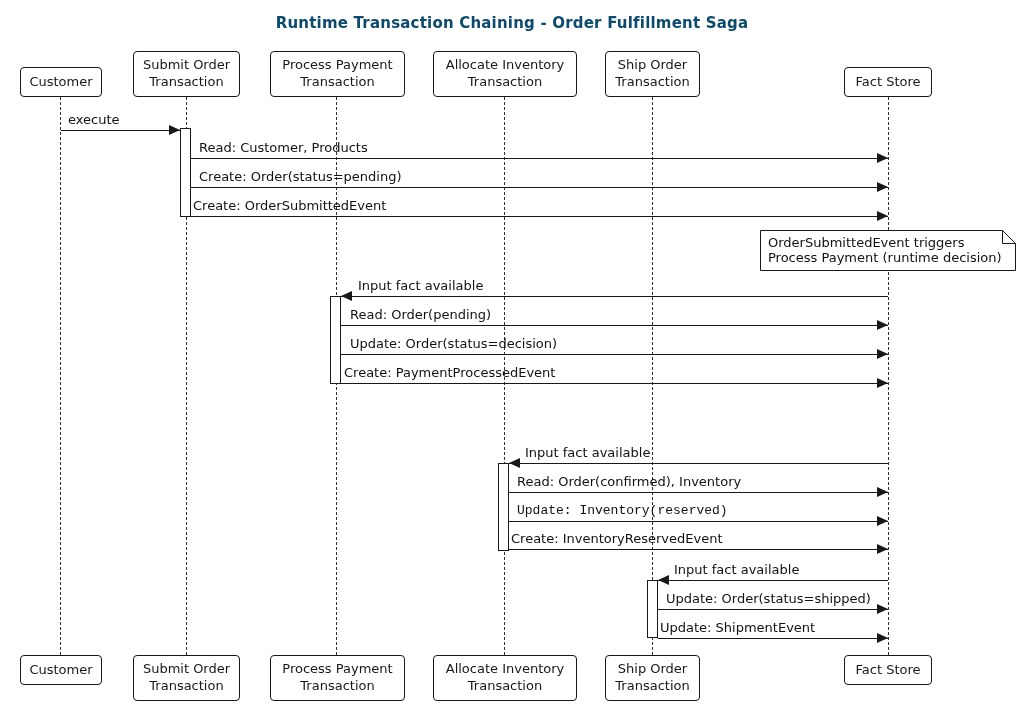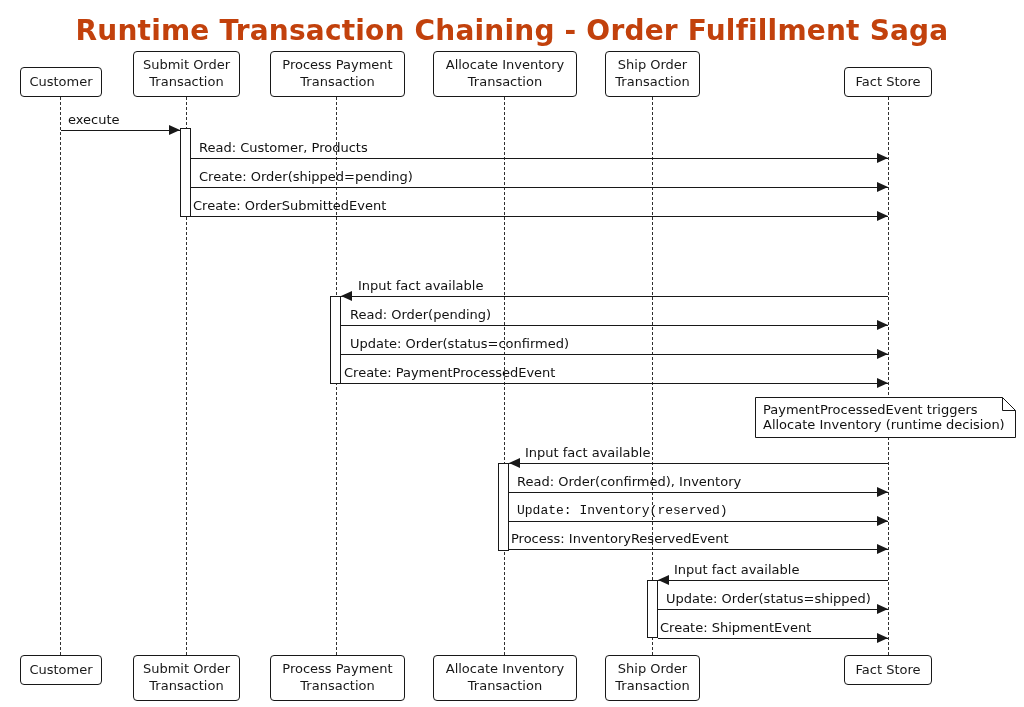--- a/index.html
+++ b/index.html
@@ -2,21 +2,21 @@
 <html><head>
 <meta charset="utf-8">
 <style>
   html, body { margin:0; padding:0; background:#ffffff; }
   #canvas {
     position:relative; width:1024px; height:707px; background:#ffffff;
     font-family:"DejaVu Sans", sans-serif; color:#181818; overflow:hidden;
   }
   .title {
     position:absolute; top:14px; left:0; width:100%;
-    text-align:center; font-size:28px; font-weight:bold; color:#c2410c;
+    text-align:center; font-size:15px; font-weight:bold; color:#0c4a6e;
     letter-spacing:0.2px;
   }
   .pbox {
     position:absolute; box-sizing:border-box; background:#ffffff;
     border:1.5px solid #181818; border-radius:4px;
     display:flex; align-items:center; justify-content:center;
     text-align:center; font-size:13px; line-height:1.3;
     white-space:pre-line; padding:2px 4px; z-index:5;
   }
   .lifeline {
@@ -86,100 +86,100 @@
     <div class="arr arr-r" style="left:169px; top:125px;"></div>
   </div>
 
   <div>
     <span class="msg-label" style="left:199px; top:140px;text-align:right;">Read: Customer, Products</span>
     <div class="msg-line" style="left:191px; top:158px; width:697px;"></div>
     <div class="arr arr-r" style="left:877px; top:153px;"></div>
   </div>
 
   <div>
-    <span class="msg-label" style="left:199px; top:169px;">Create: Order(shipped=pending)</span>
+    <span class="msg-label" style="left:199px; top:169px;">Create: Order(status=pending)</span>
     <div class="msg-line" style="left:191px; top:187px; width:697px;"></div>
     <div class="arr arr-r" style="left:877px; top:182px;"></div>
   </div>
 
   <div>
     <span class="msg-label" style="left:193px; top:198px;">Create: OrderSubmittedEvent</span>
     <div class="msg-line" style="left:191px; top:216px; width:697px;"></div>
     <div class="arr arr-r" style="left:877px; top:211px;"></div>
   </div>
 
+  <div class="note" style="left:760px; top:230px; width:256px; height:41px;">
+    <svg width="256" height="41" viewBox="0 0 256 41">
+      <path d="M0.5,0.5 L242.5,0.5 L255.5,13.5 L255.5,40.5 L0.5,40.5 Z" fill="#ffffff" stroke="#181818" stroke-width="1"></path>
+      <path d="M242.5,0.5 L242.5,13.5 L255.5,13.5" fill="none" stroke="#181818" stroke-width="1"></path>
+    </svg>
+    <div class="note-text">OrderSubmittedEvent triggers
+Process Payment (runtime decision)</div>
+  </div>
 
   <div>
     <span class="msg-label" style="left:358px; top:278px;">Input fact available</span>
     <div class="msg-line" style="left:341px; top:296px; width:547px;"></div>
     <div class="arr arr-l" style="left:341px; top:291px;"></div>
   </div>
 
   <div>
     <span class="msg-label" style="left:350px; top:307px;">Read: Order(pending)</span>
     <div class="msg-line" style="left:341px; top:325px; width:547px;"></div>
     <div class="arr arr-r" style="left:877px; top:320px;"></div>
   </div>
 
   <div>
-    <span class="msg-label" style="left:350px; top:336px;">Update: Order(status=confirmed)</span>
+    <span class="msg-label" style="left:350px; top:336px;">Update: Order(status=decision)</span>
     <div class="msg-line" style="left:341px; top:354px; width:547px;"></div>
     <div class="arr arr-r" style="left:877px; top:349px;"></div>
   </div>
 
   <div>
     <span class="msg-label" style="left:344px; top:365px;">Create: PaymentProcessedEvent</span>
     <div class="msg-line" style="left:341px; top:383px; width:547px;"></div>
     <div class="arr arr-r" style="left:877px; top:378px;"></div>
   </div>
 
-  <div class="note" style="left:755px; top:397px; width:261px; height:41px;">
-    <svg width="261" height="41" viewBox="0 0 261 41">
-      <path d="M0.5,0.5 L247.5,0.5 L260.5,13.5 L260.5,40.5 L0.5,40.5 Z" fill="#ffffff" stroke="#181818" stroke-width="1"></path>
-      <path d="M247.5,0.5 L247.5,13.5 L260.5,13.5" fill="none" stroke="#181818" stroke-width="1"></path>
-    </svg>
-    <div class="note-text">PaymentProcessedEvent triggers
-Allocate Inventory (runtime decision)</div>
-  </div>
 
   <div>
     <span class="msg-label" style="left:525px; top:445px;">Input fact available</span>
     <div class="msg-line" style="left:509px; top:463px; width:379px;"></div>
     <div class="arr arr-l" style="left:509px; top:458px;"></div>
   </div>
 
   <div>
     <span class="msg-label" style="left:517px; top:474px;">Read: Order(confirmed), Inventory</span>
     <div class="msg-line" style="left:509px; top:492px; width:379px;"></div>
     <div class="arr arr-r" style="left:877px; top:487px;"></div>
   </div>
 
   <div>
     <span class="msg-label" style="left:517px; top:503px;font-family:Liberation Mono, monospace;">Update: Inventory(reserved)</span>
     <div class="msg-line" style="left:509px; top:521px; width:379px;"></div>
     <div class="arr arr-r" style="left:877px; top:516px;"></div>
   </div>
 
   <div>
-    <span class="msg-label" style="left:511px; top:531px;">Process: InventoryReservedEvent</span>
+    <span class="msg-label" style="left:511px; top:531px;">Create: InventoryReservedEvent</span>
     <div class="msg-line" style="left:509px; top:549px; width:379px;"></div>
     <div class="arr arr-r" style="left:877px; top:544px;"></div>
   </div>
 
   <div>
     <span class="msg-label" style="left:674px; top:562px;">Input fact available</span>
     <div class="msg-line" style="left:658px; top:580px; width:230px;"></div>
     <div class="arr arr-l" style="left:658px; top:575px;"></div>
   </div>
 
   <div>
     <span class="msg-label" style="left:666px; top:591px;text-align:right;">Update: Order(status=shipped)</span>
     <div class="msg-line" style="left:658px; top:609px; width:230px;"></div>
     <div class="arr arr-r" style="left:877px; top:604px;"></div>
   </div>
 
   <div>
-    <span class="msg-label" style="left:660px; top:620px;">Create: ShipmentEvent</span>
+    <span class="msg-label" style="left:660px; top:620px;">Update: ShipmentEvent</span>
     <div class="msg-line" style="left:658px; top:638px; width:230px;"></div>
     <div class="arr arr-r" style="left:877px; top:633px;"></div>
   </div>
 
 </div>
 
 </body></html>

